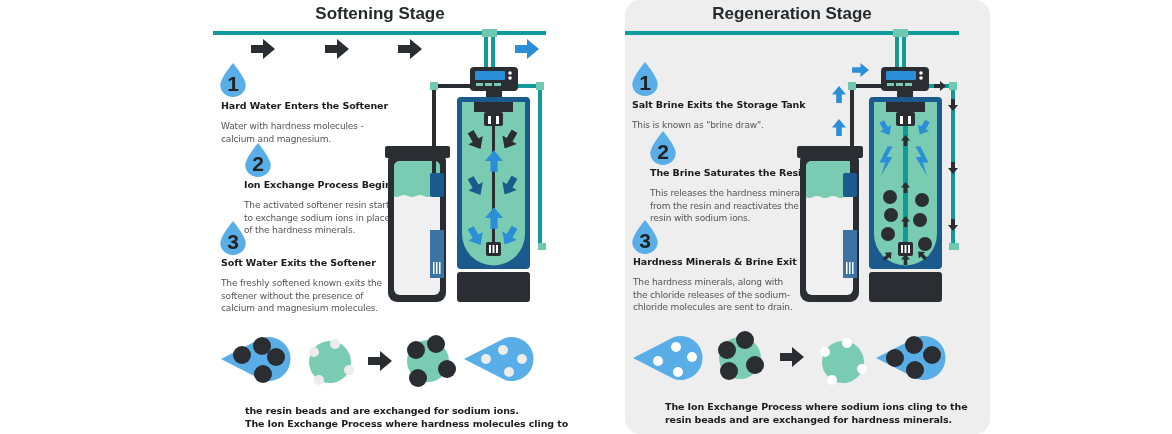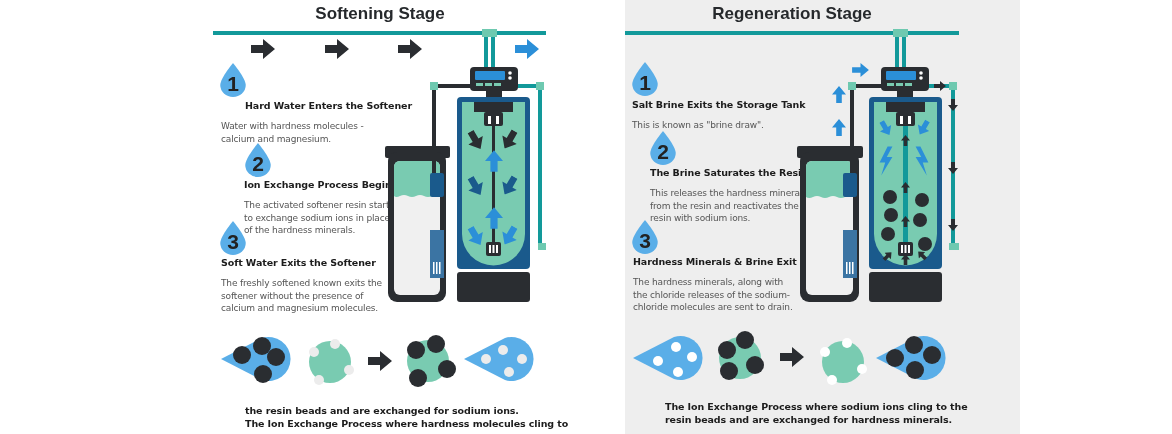--- a/index.html
+++ b/index.html
@@ -1,38 +1,38 @@
 <!DOCTYPE html>
 <html><head>
 <meta charset="utf-8">
 <style>
   html, body { margin:0; padding:0; }
   body { width:1172px; height:434px; background:#ffffff; position:relative; overflow:hidden;
          font-family:"DejaVu Sans", sans-serif; }
   .panel { position:absolute; top:0; height:434px; }
   #panel-left { left:0; width:570px; background:#ffffff; }
-  #panel-right { left:625px; width:395px; background:#eeeeee; }
+  #panel-right { left:625px; width:365px; background:#eeeeee;border-radius:15px; }
   .title { position:absolute; top:4px; font-family:"Liberation Sans", sans-serif; font-weight:bold;
            font-size:17px; color:#26292c; text-align:center; }
   .step-title { position:absolute; font-weight:bold; font-size:9.5px; color:#1c1c1c; white-space:nowrap;
                 font-family:"DejaVu Sans", sans-serif; letter-spacing:-0.1px; }
   .step-desc { position:absolute; font-size:9px; color:#555; line-height:12.5px;
                font-family:"DejaVu Sans", sans-serif; letter-spacing:-0.15px;margin-top:8px; }
   .caption { position:absolute; font-weight:bold; font-size:9.5px; color:#1c1c1c; line-height:13px;
              font-family:"DejaVu Sans", sans-serif; letter-spacing:-0.1px; }
   svg.art { position:absolute; left:0; top:0; overflow:visible; }
   .drop-num { font-family:"Liberation Sans", sans-serif; font-weight:bold; font-size:21px; fill:#222; }
 </style>
 </head>
 <body>
 
 <div id="panel-left" class="panel">
   <div class="title" style="left:213px;width:334px;">Softening Stage</div>
 
-  <div class="step-title" style="left:221px;top:100px;margin-left:24px;">Hard Water Enters the Softener</div>
+  <div class="step-title" style="left:221px;top:100px;">Hard Water Enters the Softener</div>
   <div class="step-desc" style="left:221px;top:112px;">
     <div>Water with hardness molecules -</div>
     <div>calcium and magnesium.</div>
   </div>
 
   <div class="step-title" style="left:244px;top:179px;">Ion Exchange Process Begins</div>
   <div class="step-desc" style="left:244px;top:191px;">
     <div>The activated softener resin starts</div>
     <div>to exchange sodium ions in place</div>
     <div>of the hardness minerals.</div>

